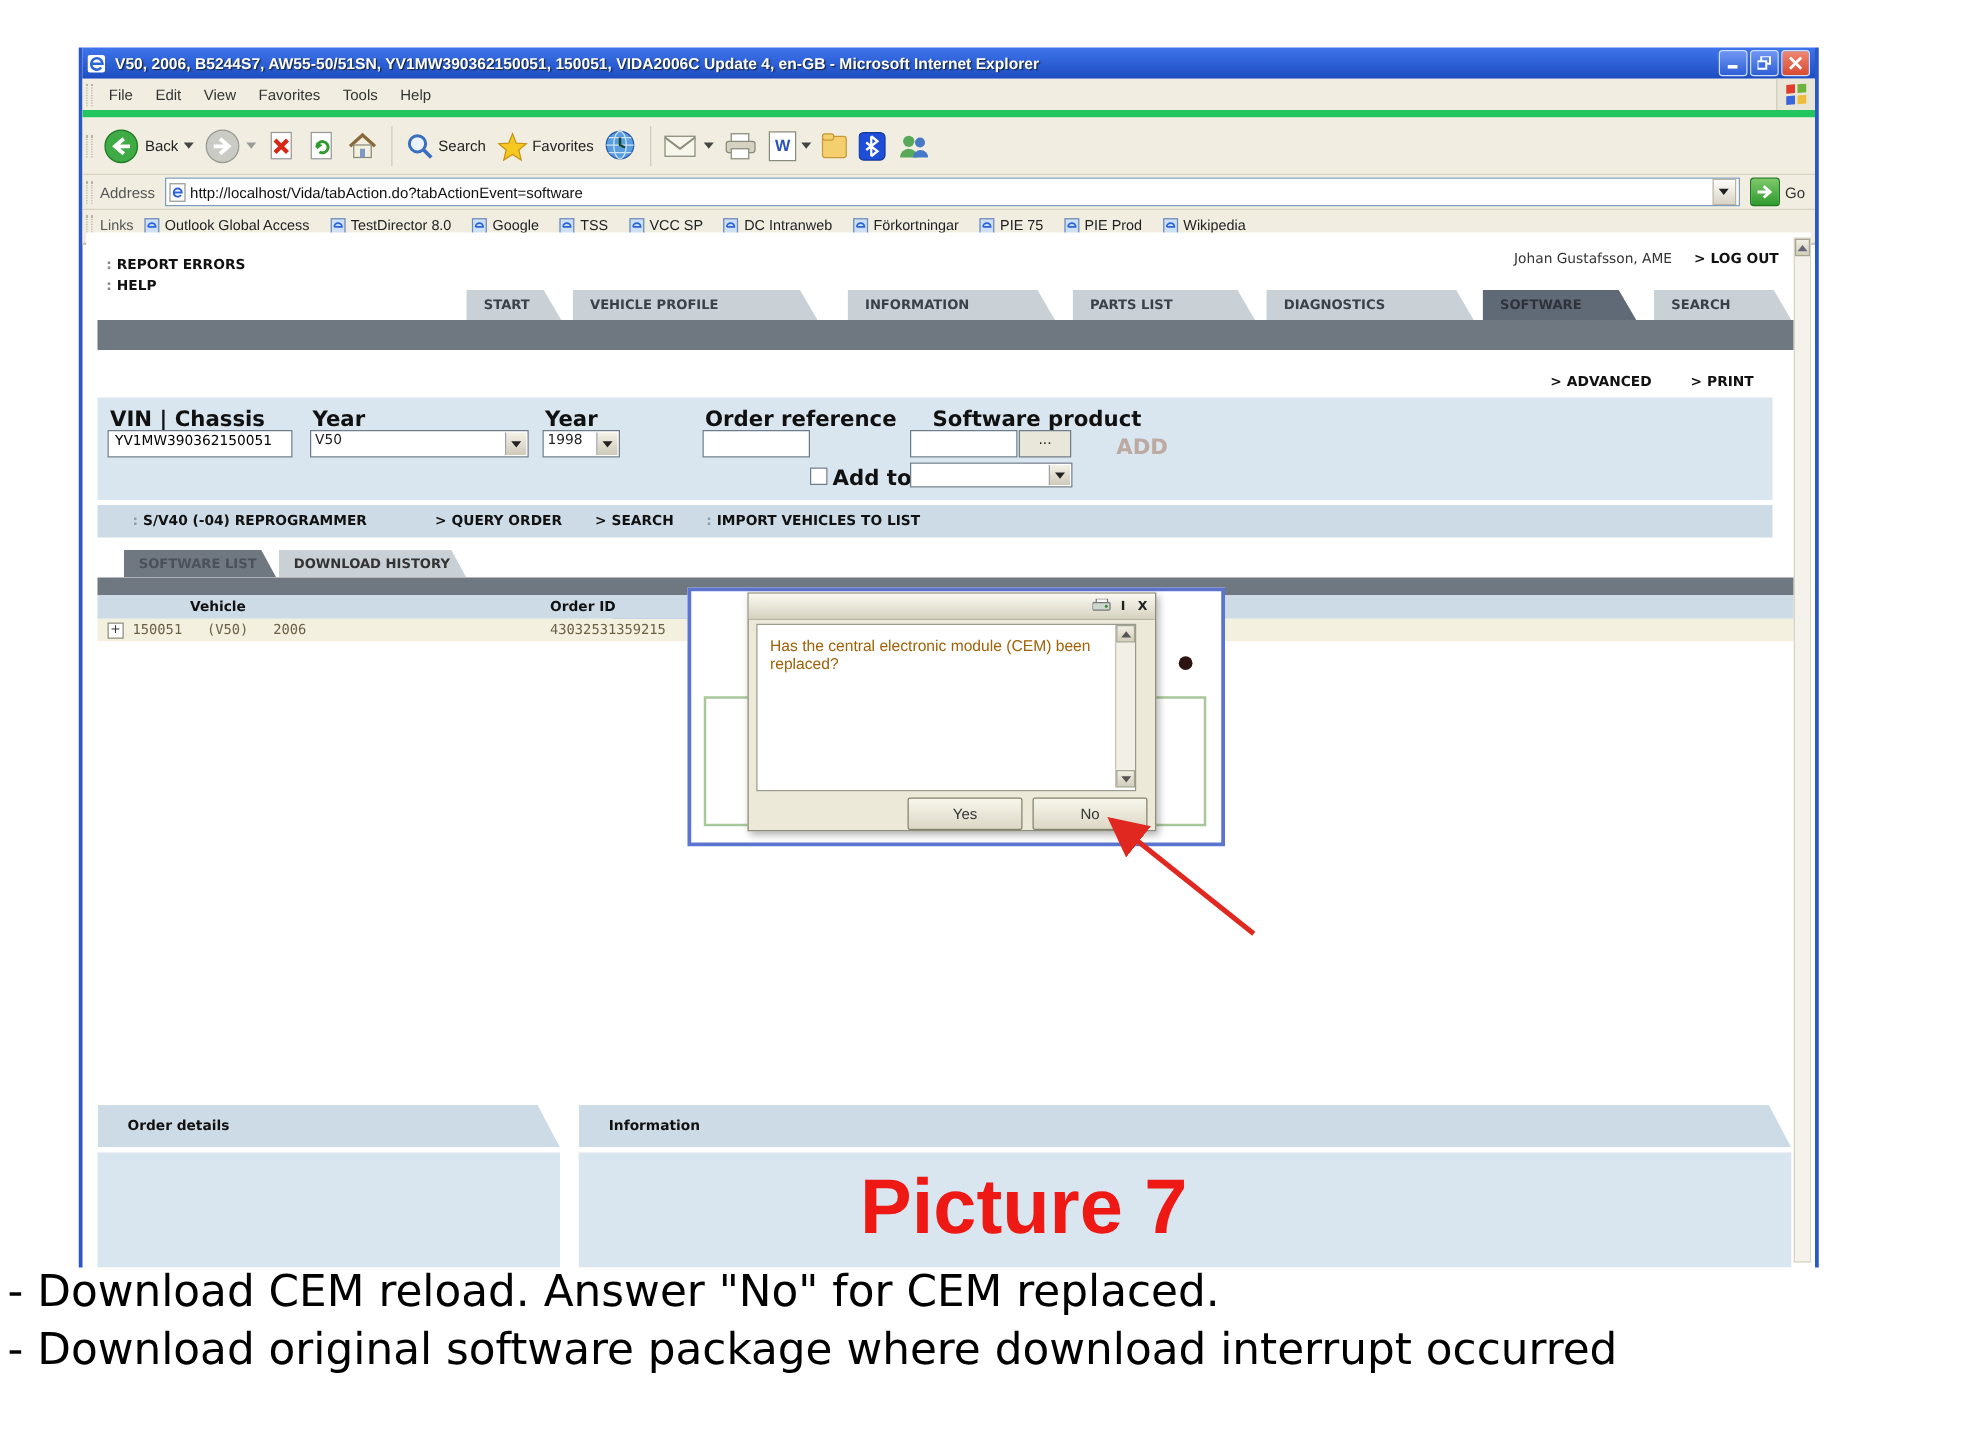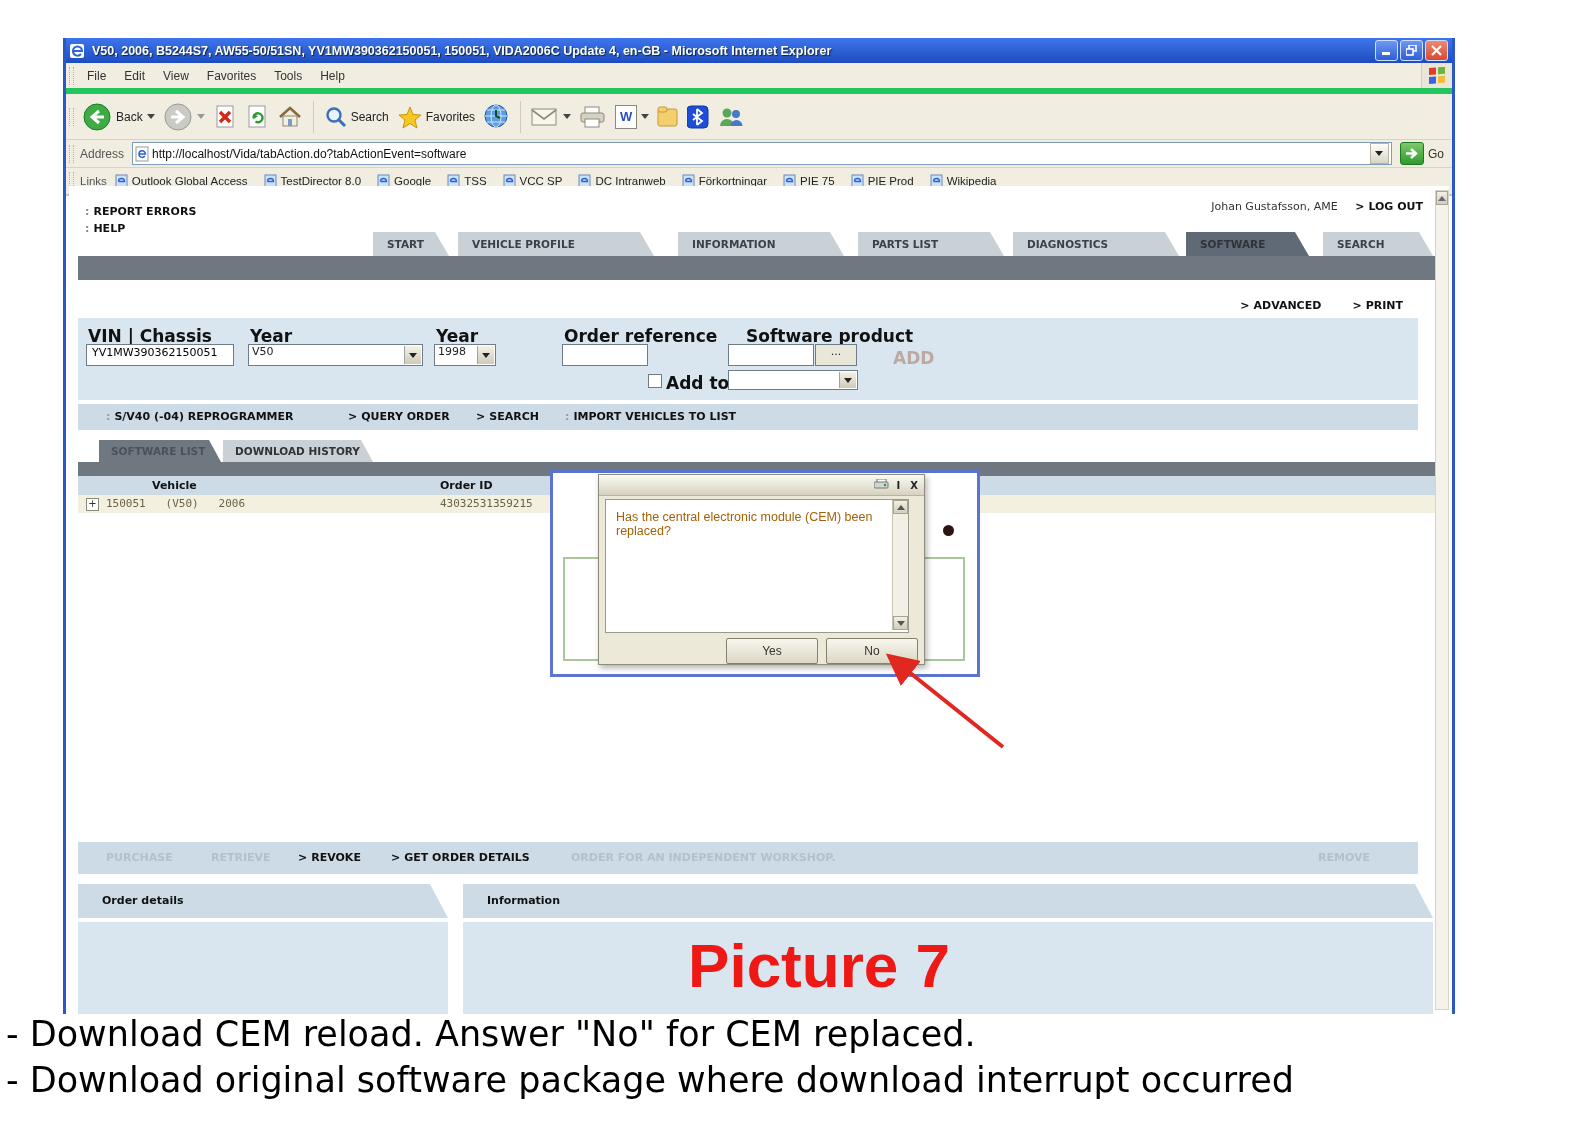--- a/index.html
+++ b/index.html
@@ -450,28 +450,20 @@
 
       <svg class="abs" style="left:0;top:0;width:1380px;height:828px;z-index:60;pointer-events:none;">
         <defs>
           <marker id="ah" markerWidth="9" markerHeight="8" refX="7" refY="4" orient="auto">
             <path d="M0,0 L8,4 L0,8 Z" fill="#e02820"></path>
           </marker>
         </defs>
         <line x1="934" y1="561" x2="820" y2="470" stroke="#e02820" stroke-width="4" marker-end="url(#ah)"></line>
       </svg>
 
-      <div class="graybar" style="left:9px;top:656px;width:1340px;height:32px;">
-        <span class="gray-label abs" style="left:28px;top:9px;">PURCHASE</span>
-        <span class="gray-label abs" style="left:133px;top:9px;">RETRIEVE</span>
-        <span class="vida-label abs" style="left:220px;top:9px;"><span class="chev">&gt;</span><span>REVOKE</span></span>
-        <span class="vida-label abs" style="left:313px;top:9px;"><span class="chev">&gt;</span><span>GET ORDER DETAILS</span></span>
-        <span class="gray-label abs" style="left:493px;top:9px;">ORDER FOR AN INDEPENDENT WORKSHOP.</span>
-        <span class="gray-label abs" style="right:48px;top:9px;">REMOVE</span>
-      </div>
 
       <div class="pophdr" style="left:9px;top:698px;width:370px;height:34px;">
         <span class="vida-label abs" style="left:24px;top:10px;">Order details</span>
       </div>
       <div class="bluepanel" style="left:9px;top:736px;width:370px;height:92px;"></div>
 
       <div class="pophdr" style="left:394px;top:698px;width:970px;height:34px;">
         <span class="vida-label abs" style="left:24px;top:10px;">Information</span>
       </div>
       <div class="bluepanel" style="left:394px;top:736px;width:970px;height:92px;"></div>

